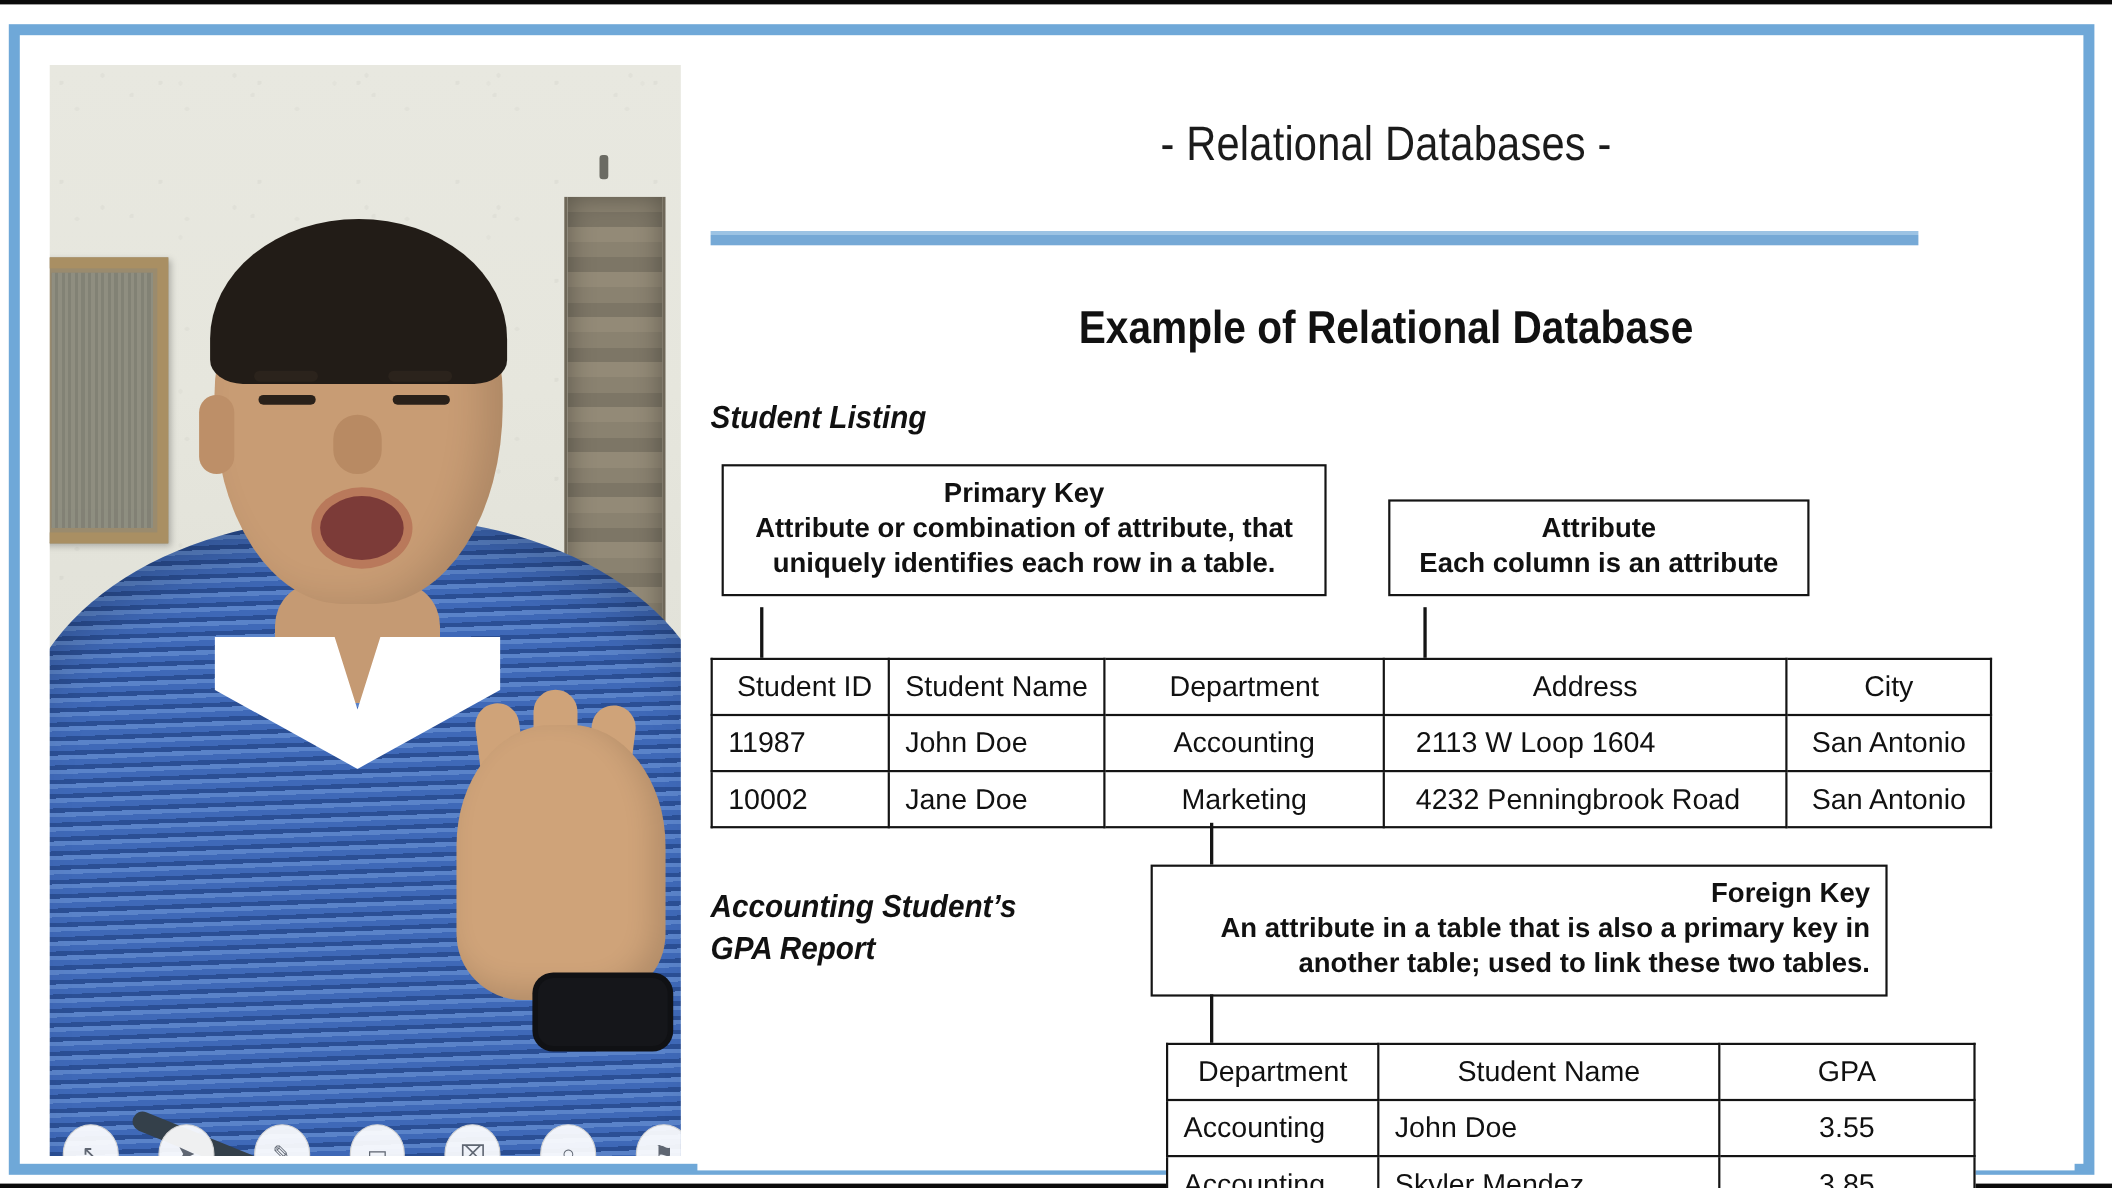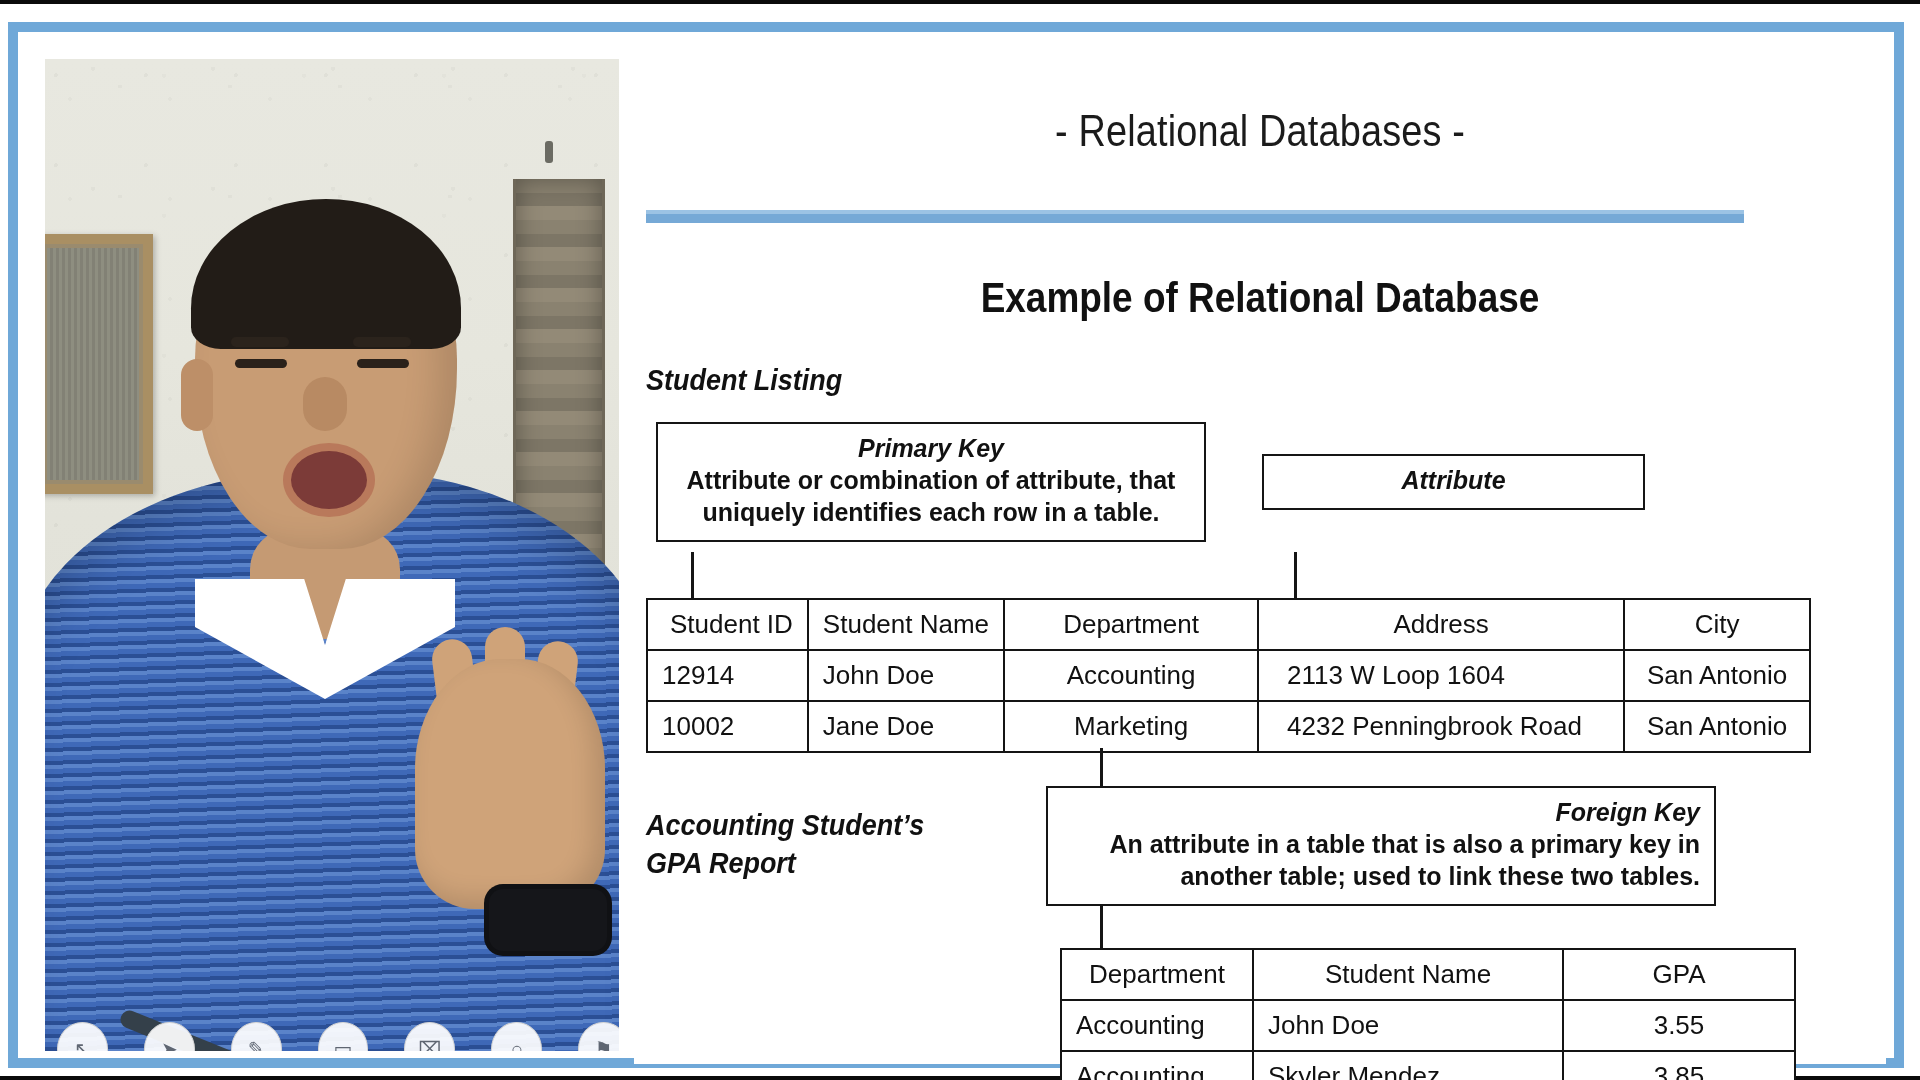--- a/index.html
+++ b/index.html
@@ -224,21 +224,21 @@
 
   
   .callout{
     position:absolute;
     border:2px solid #151515;
     background:#fff;
     text-align:center;
     padding:8px 14px 12px;
     color:#111;
   }
-  .callout .c-title{ font-size:25px; font-weight:700; line-height:1.28;font-style:italic; }
+  .callout .c-title{ font-size:25px; font-weight:700; line-height:1.28; }
   .callout .c-body{ font-size:25px; font-weight:700; line-height:1.28; }
 
   #callout-primary-key{ left:22px; top:376px; width:550px; }
   #callout-attribute{  left:628px; top:408px; width:383px; }
   #callout-foreign-key{ left:412px; top:740px; width:670px;text-align:right; }
 
   .connector{
     position:absolute; width:3px; background:#151515;
   }
   #conn-pk{ left:57px;  top:506px; height:48px; }
@@ -343,38 +343,39 @@
       <div id="label-student-listing" class="section-label">Student Listing</div>
 
       <div id="callout-primary-key" class="callout">
         <div class="c-title">Primary Key</div>
         <div class="c-body">Attribute or combination of attribute, that</div>
         <div class="c-body">uniquely identifies each row in a table.</div>
       </div>
 
       <div id="callout-attribute" class="callout">
         <div class="c-title">Attribute</div>
+        <div class="c-body">Each column is an attribute</div>
       </div>
 
       <div id="conn-pk" class="connector"></div>
       <div id="conn-attr" class="connector"></div>
 
       <table id="table-student" class="grid">
         <thead>
           <tr>
             <th>Student ID</th>
             <th>Student Name</th>
             <th>Department</th>
             <th>Address</th>
             <th>City</th>
           </tr>
         </thead>
         <tbody>
           <tr>
-            <td class="c-id">12914</td>
+            <td class="c-id">11987</td>
             <td class="c-name">John Doe</td>
             <td class="c-dept">Accounting</td>
             <td class="c-addr">2113 W Loop 1604</td>
             <td class="c-city">San Antonio</td>
           </tr>
           <tr>
             <td class="c-id">10002</td>
             <td class="c-name">Jane Doe</td>
             <td class="c-dept">Marketing</td>
             <td class="c-addr">4232 Penningbrook Road</td>

